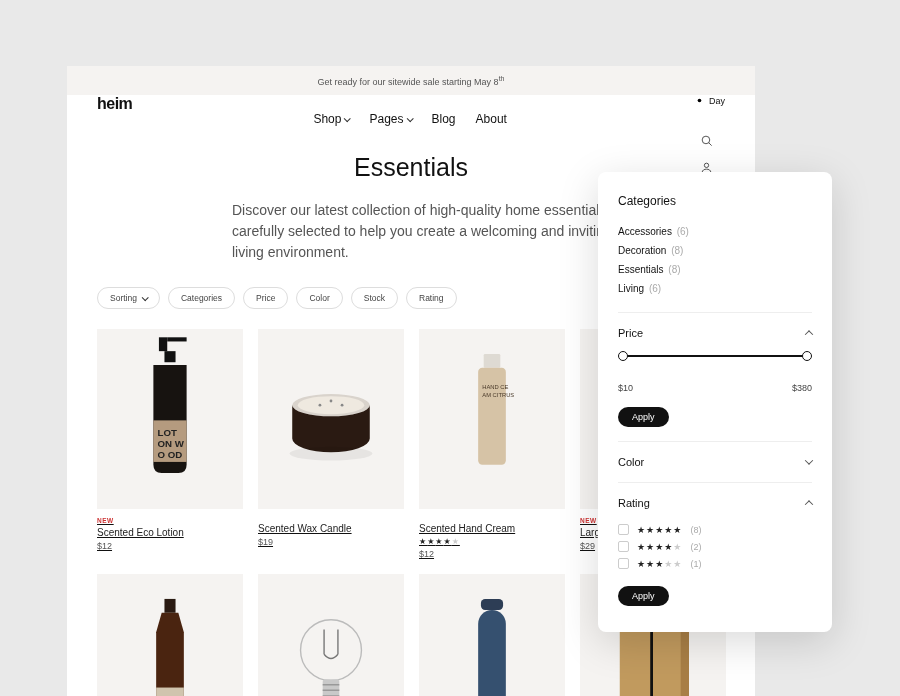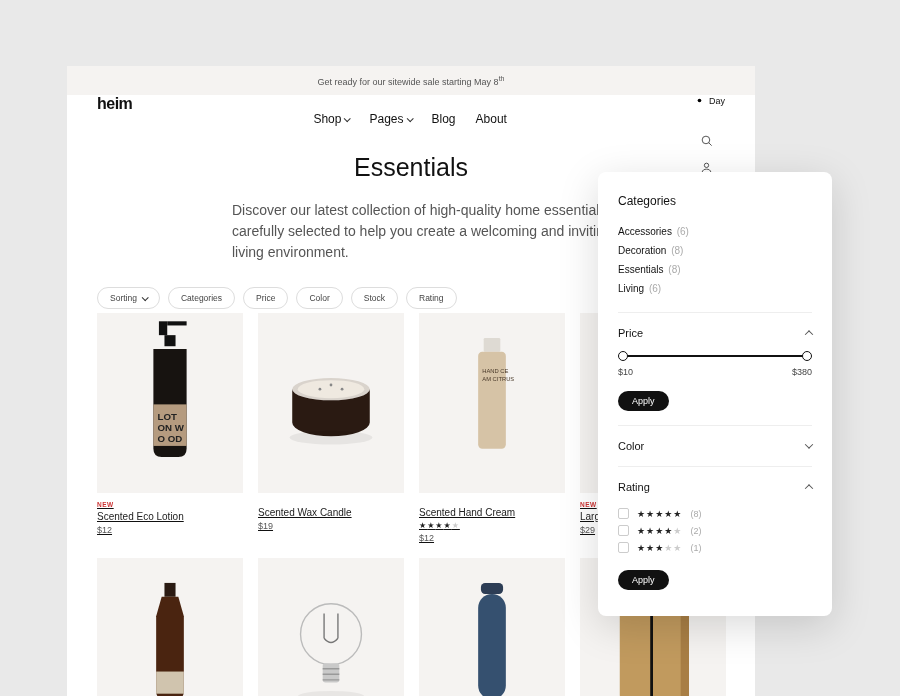--- a/index.html
+++ b/index.html
@@ -105,21 +105,21 @@
     color: #555;
     max-width: 380px;
     margin: 0 auto 24px 135px;
     line-height: 1.5;
     text-align: left;
   }
 
   .filters-row {
     display: flex;
     gap: 8px;
-    margin-bottom: 4px;
+    margin-bottom: 20px;
   }
   .pill {
     border: 1px solid #ddd;
     border-radius: 14px;
     padding: 5px 12px;
     font-size: 8.5px;
     color: #444;
     display: flex;
     align-items: center;
     gap: 5px;
@@ -229,21 +229,21 @@
     border: 1.5px solid #111;
     border-radius: 50%;
     cursor: pointer;
   }
   .slider-handle.left { left: -5px; }
   .slider-handle.right { right: -5px; }
   .slider-labels {
     display: flex;
     justify-content: space-between;
     font-size: 9px;
-    margin-top: 10px;
+    margin-top: 26px;
     color: #444;
   }
   .btn-apply {
     margin-top: 14px;
     background: #111;
     color: #fff;
     border: none;
     border-radius: 14px;
     padding: 5px 14px;
     font-size: 9px;

